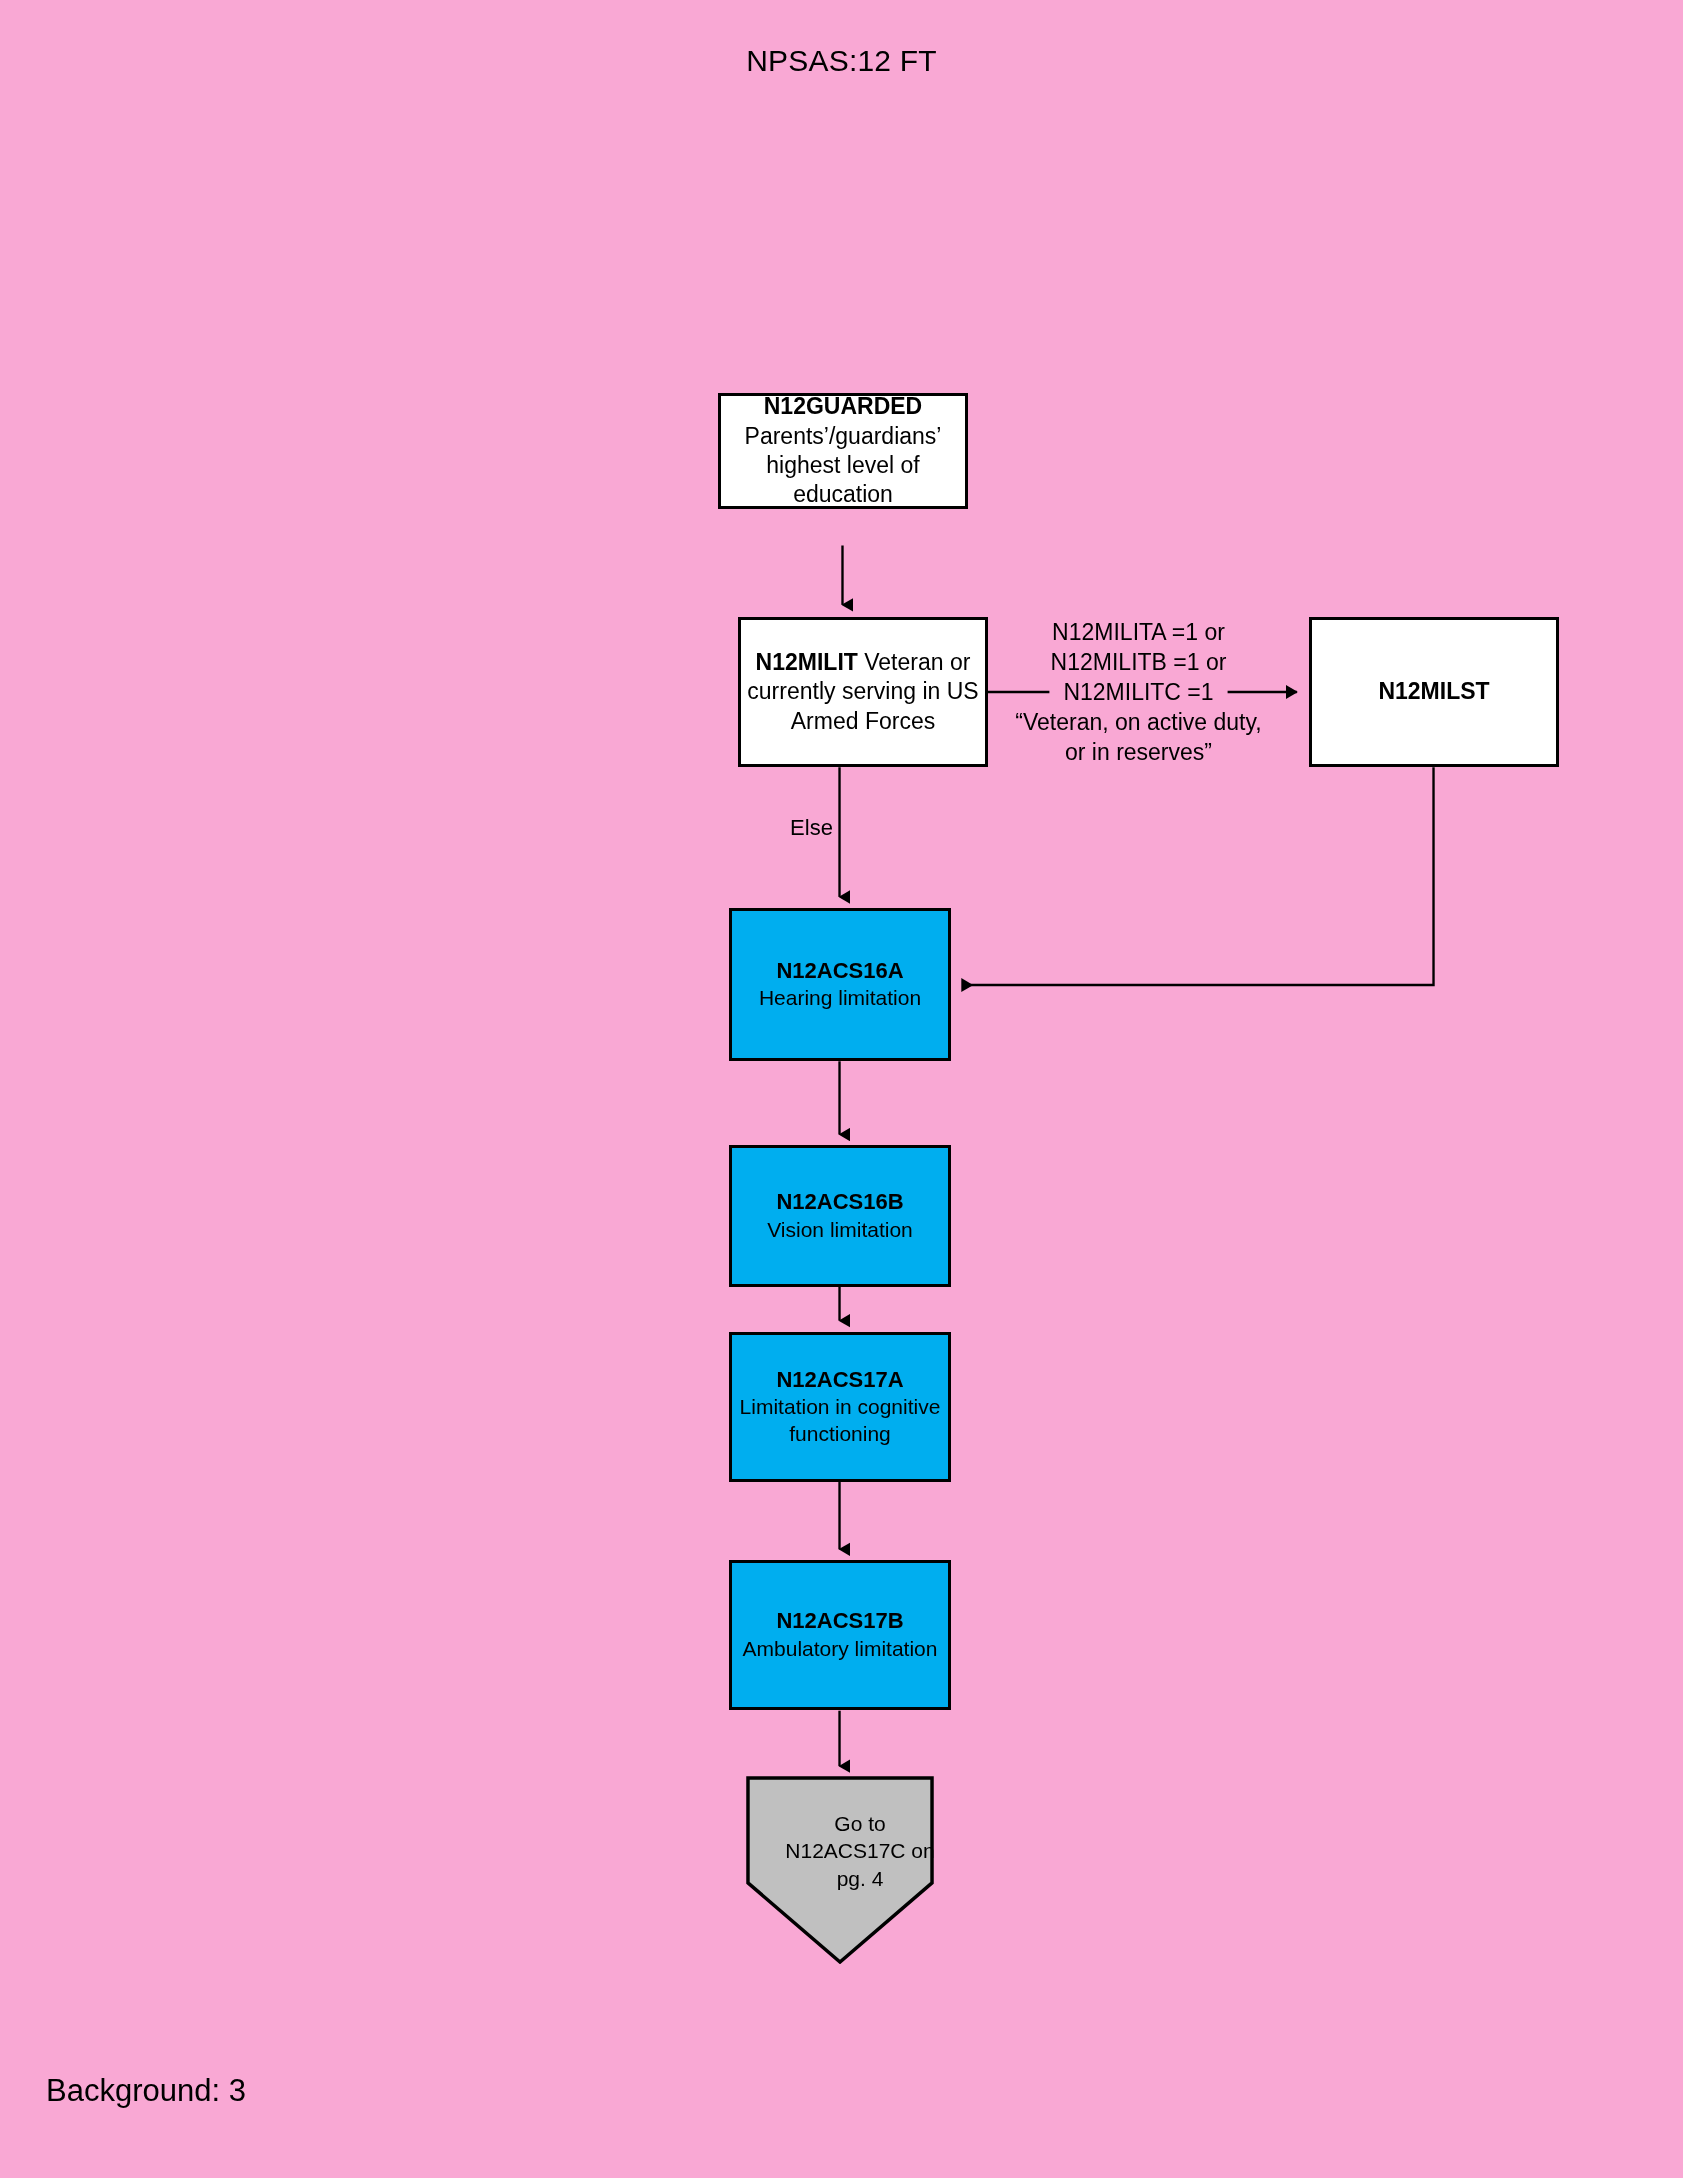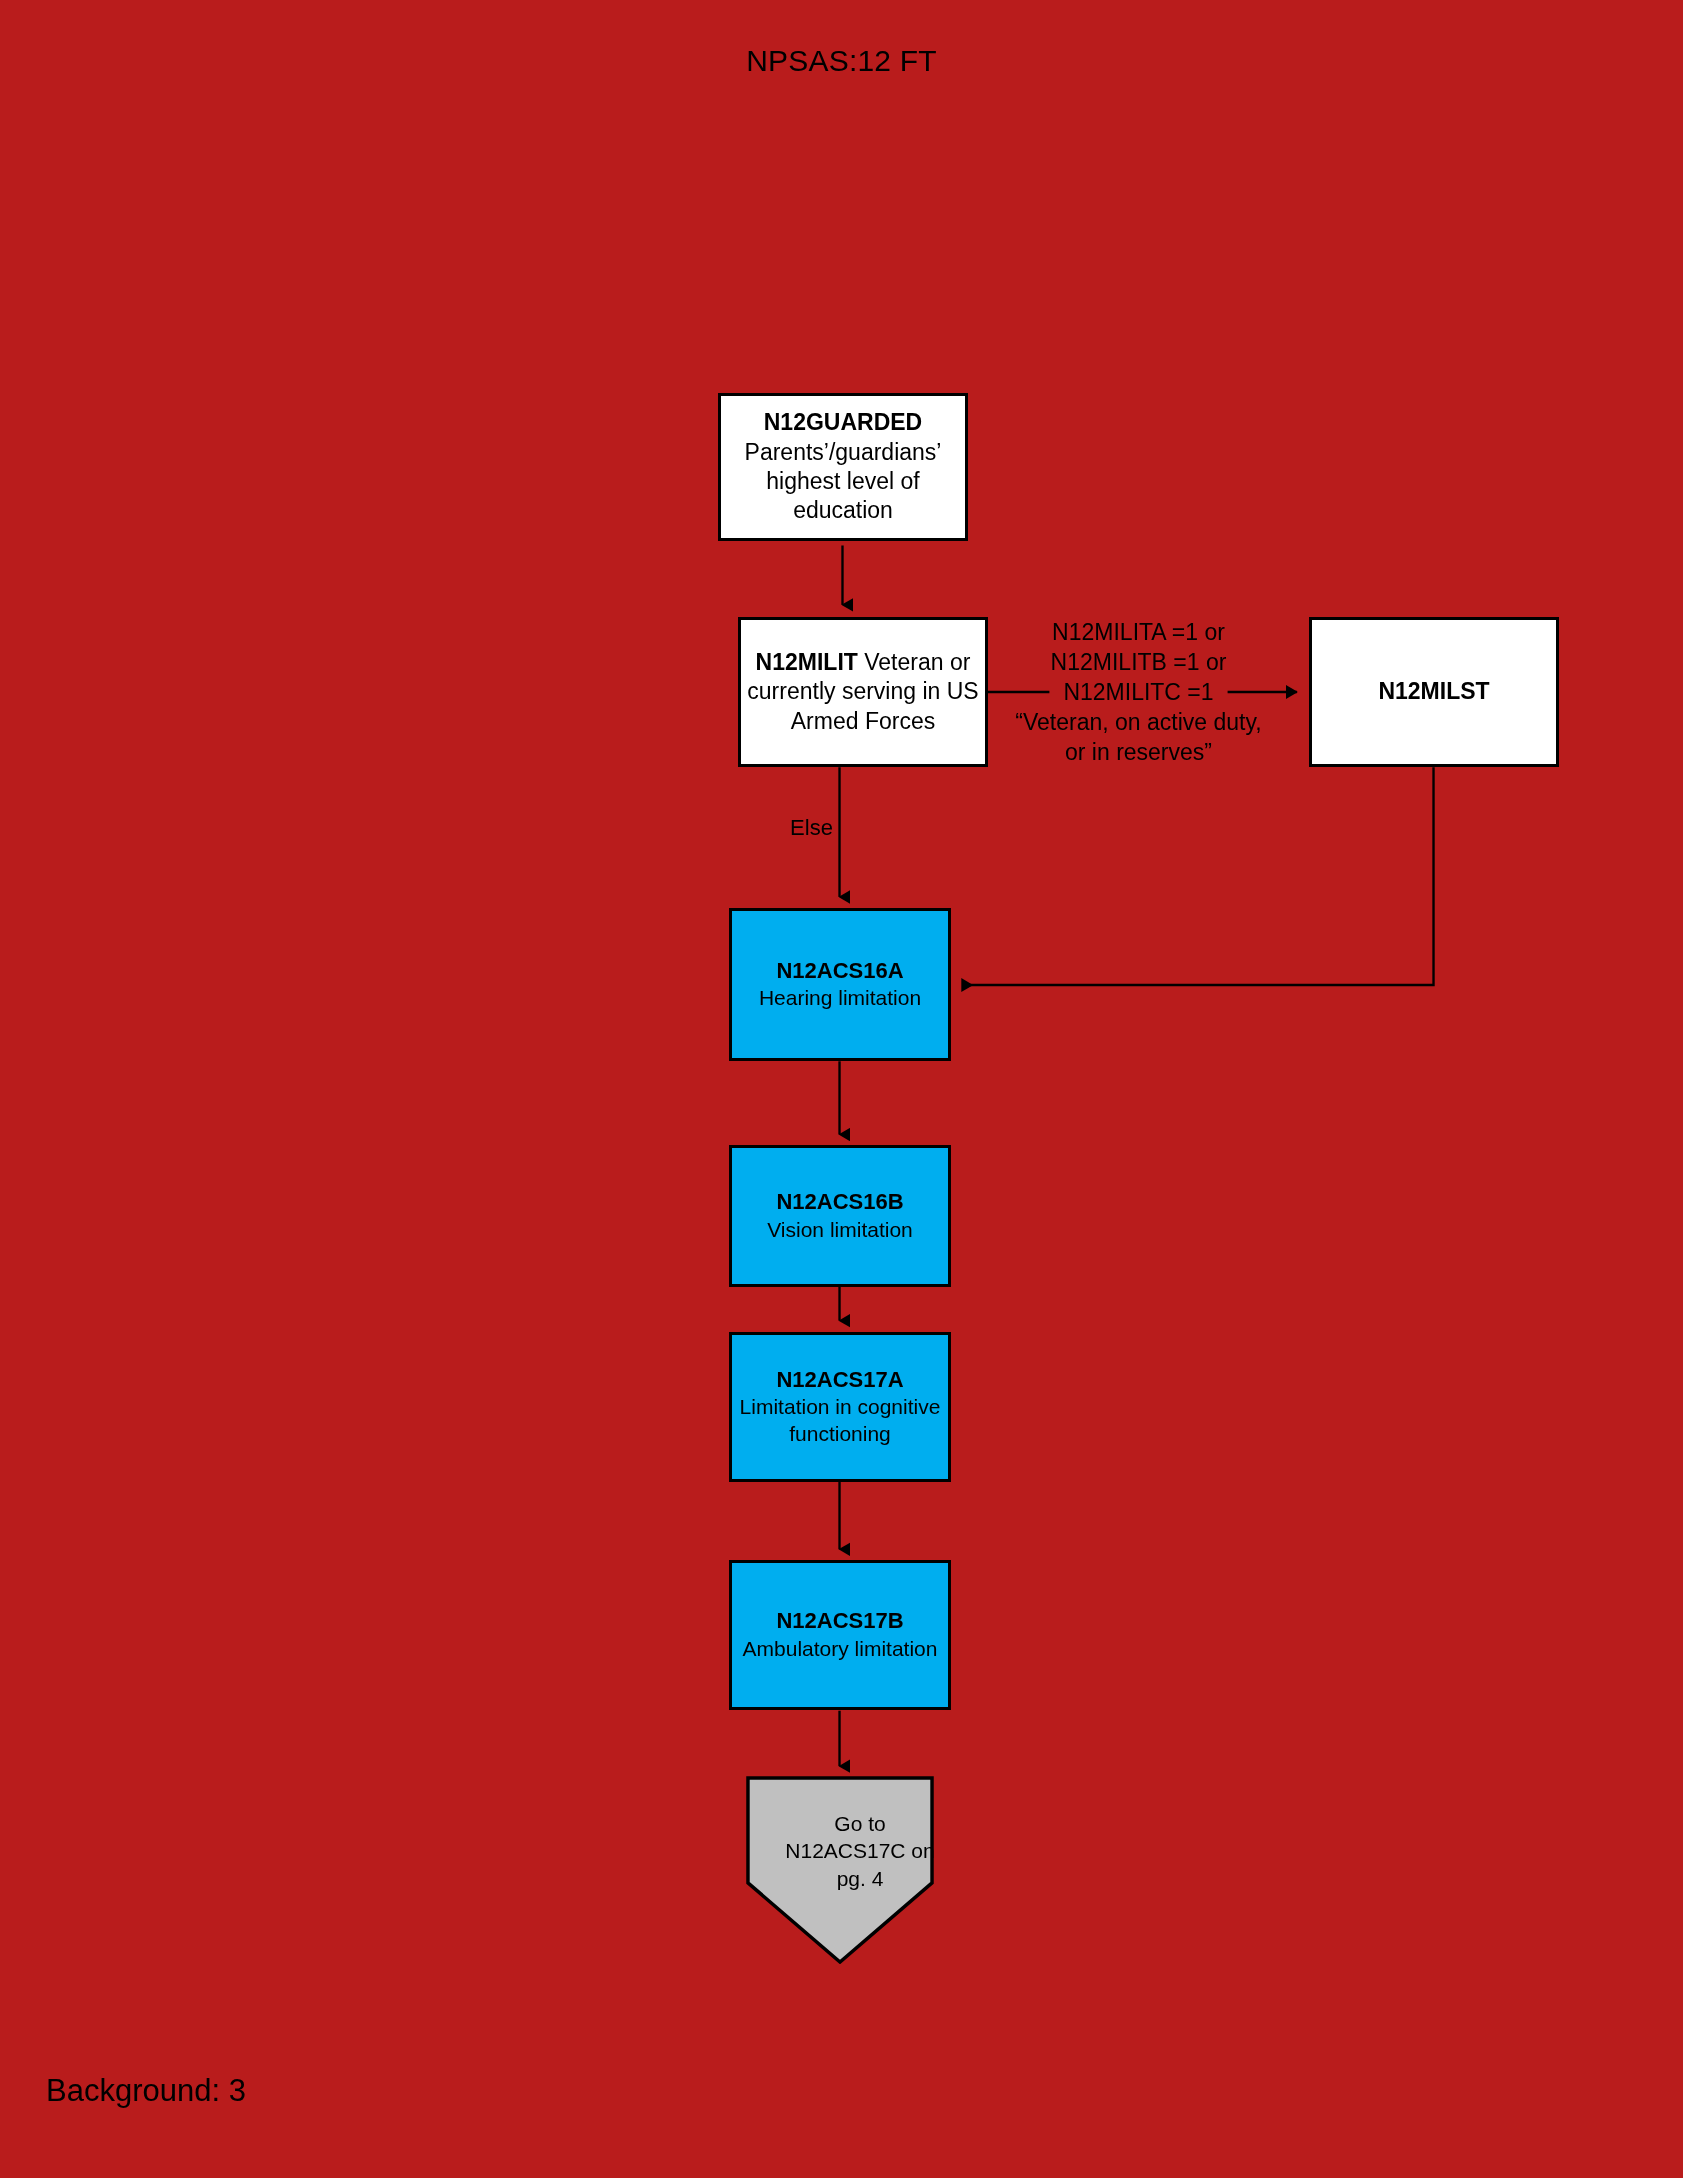--- a/index.html
+++ b/index.html
@@ -9,21 +9,21 @@
     background: #ffffff;
   }
   body {
     font-family: "Liberation Sans", sans-serif;
     color: #000000;
   }
   #page {
     position: relative;
     width: 1683px;
     height: 2178px;
-    background: #b91c1c;
+    background: #f9a8d4;
     overflow: hidden;
   }
   #svg-layer {
     position: absolute;
     left: 0;
     top: 0;
     width: 1683px;
     height: 2178px;
     pointer-events: none;
   }
@@ -65,21 +65,21 @@
   .node .code {
     font-weight: bold;
   }
   .node-white {
     background: #ffffff;
   }
   .node-blue {
     background: #00AEEF;
   }
 
-  .node-n12guarded { left: 718px;  top: 393px;  width: 250px; height: 148px; font-size: 23px; }
+  .node-n12guarded { left: 718px;  top: 393px;  width: 250px; height: 116px; font-size: 23px; }
   .node-n12milit   { left: 718px;  top: 617px;  width: 250px; height: 150px; font-size: 23px; margin-left: 20px; }
   .node-n12milst   { left: 1309px; top: 617px;  width: 250px; height: 150px; font-size: 23px; }
   .node-n12acs16a  { left: 729px;  top: 908px;  width: 222px; height: 153px; font-size: 21px; }
   .node-n12acs16b  { left: 729px;  top: 1145px; width: 222px; height: 142px; font-size: 21px; }
   .node-n12acs17b  { left: 729px;  top: 1560px; width: 222px; height: 150px; font-size: 21px; }
   .node-n12acs17a  { left: 729px;  top: 1332px; width: 222px; height: 150px; font-size: 21px; }
 
   .node-n12acs16a .code,
   .node-n12acs16b .code,
   .node-n12acs17a .code,

